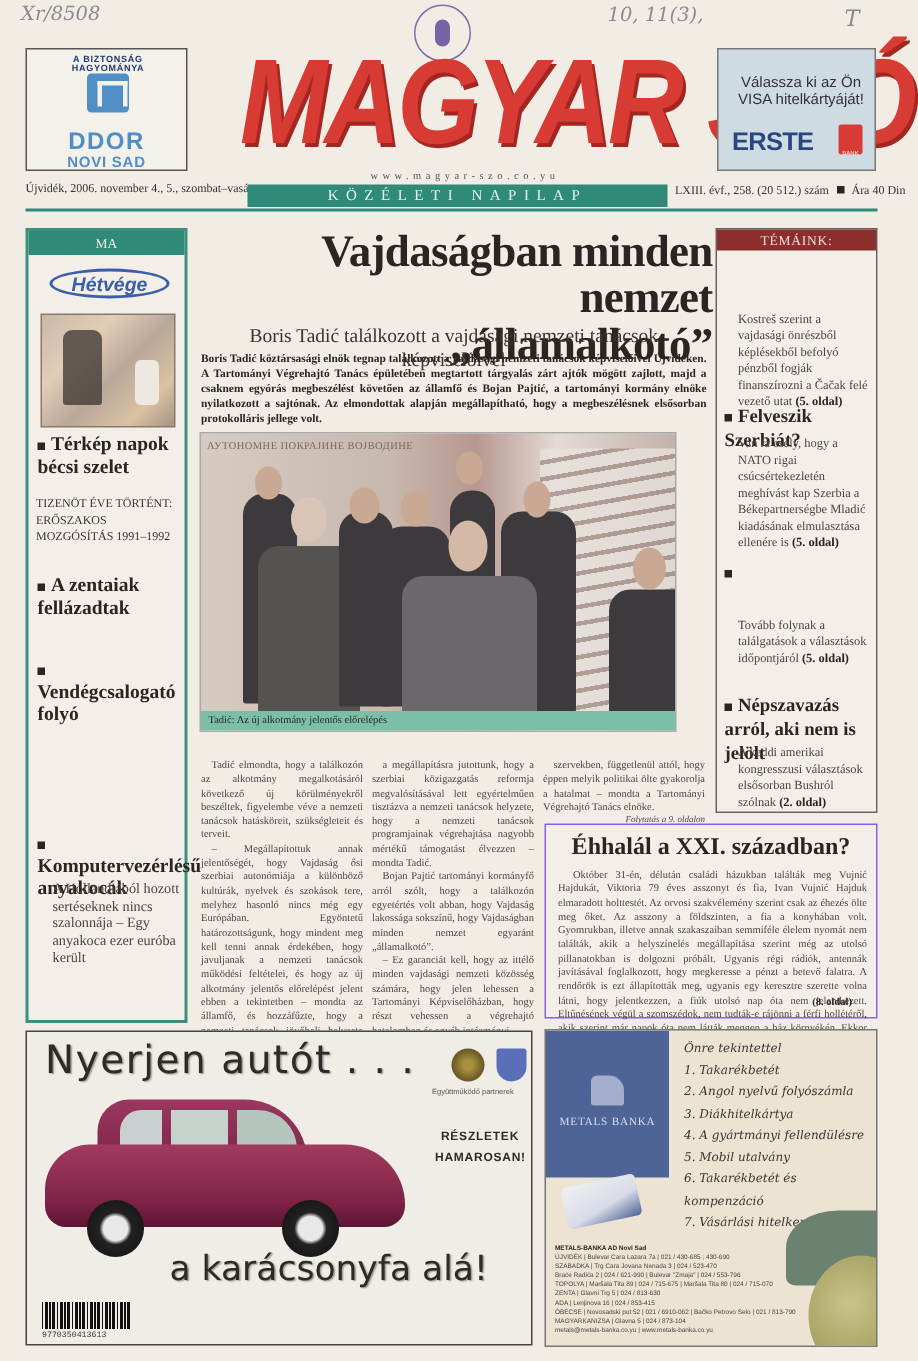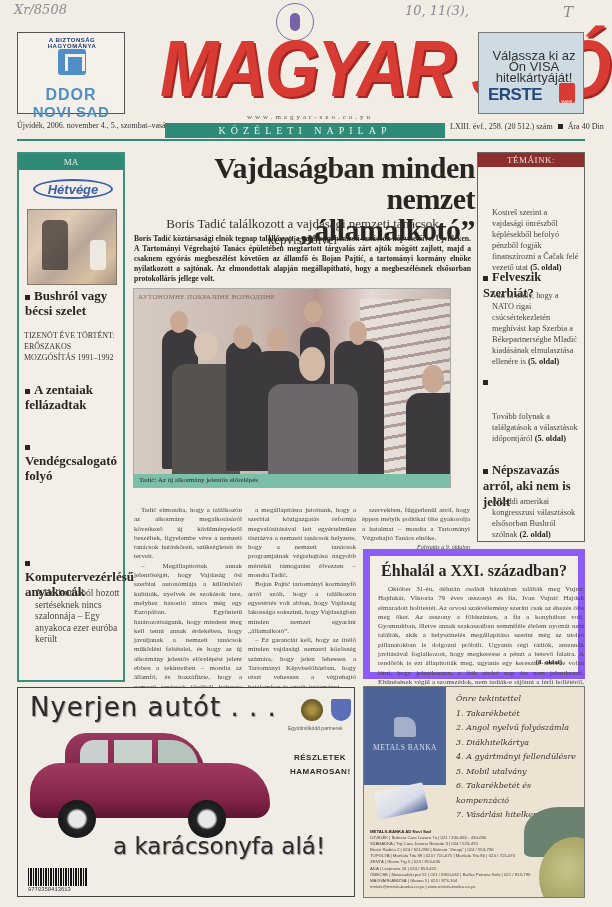--- a/index.html
+++ b/index.html
@@ -10,29 +10,29 @@
   
   .hand { position: absolute; font-family: "DejaVu Serif", serif; font-style: italic; color: #8a8a92; font-size: 13px; }
 
   
   .ad-ddor { left: 17px; top: 32px; width: 108px; height: 82px; border: 1px solid #555; background: #f4f0ea; text-align: center; }
   .ddor-ring { position: absolute; left: 27px; top: 4px; width: 54px; height: 54px; border-radius: 50%; border: 0px; }
   .ddor-ring-text { position: absolute; left: 0; top: 0; width: 54px; font-size: 6px; font-weight: bold; color: #1d3b73; font-family: "Liberation Sans", sans-serif; text-align:center; letter-spacing: 0.5px; }
   .ddor-emblem { position: absolute; left: 40px; top: 16px; width: 28px; height: 26px; background: #4f8fc6; border-radius: 3px; }
   .ddor-emblem::after { content: ""; position: absolute; left: 7px; top: 5px; width: 14px; height: 14px; border: 3px solid #f4f0ea; border-bottom: none; }
   .ddor-name { position: absolute; left: 0; width: 100%; top: 54px; font-family: "Liberation Sans", sans-serif; font-weight: bold; font-size: 16px; color: #4f8fc6; letter-spacing: 1px; line-height: 16px; }
-  .ddor-city { position: absolute; left: 0; width: 100%; top: 70px; font-family: "Liberation Sans", sans-serif; font-weight: bold; font-size: 15px; color: #4f8fc6; letter-spacing: 0.5px; }
+  .ddor-city { position: absolute; left: 0; width: 100%; top: 70px; font-family: "Liberation Sans", sans-serif; font-weight: bold; font-size: 10px; color: #4f8fc6; letter-spacing: 0.5px; }
 
   .logo { left: 160px; top: 22px; width: 290px; height: 92px; font-family: "Liberation Sans", sans-serif; font-weight: bold; font-style: italic; font-size: 70px; color: #d83a34; letter-spacing: -2px; line-height: 92px; transform: scaleY(1.15); transform-origin: left center; text-shadow: 2px 2px 0 #a42621; white-space: nowrap; }
   .website { left: 210px; top: 113px; width: 200px; font-size: 7px; letter-spacing: 3px; color: #555; text-align: center; }
   .stamp { left: 276px; top: 3px; width: 38px; height: 38px; border: 1px solid #7a70a8; border-radius: 50%; }
   .stamp::after { content: ""; position: absolute; left: 13px; top: 9px; width: 10px; height: 18px; background: #7862a8; border-radius: 5px; }
 
   .ad-erste { left: 478px; top: 32px; width: 106px; height: 82px; border: 1px solid #777; background: #cfdbe3; }
-  .erste-text { position: absolute; left: 8px; top: 17px; width: 94px; font-family: "Liberation Sans", sans-serif; font-size: 13px; color: #333; text-align: center; line-height: 11px; }
+  .erste-text { position: absolute; left: 8px; top: 17px; width: 94px; font-family: "Liberation Sans", sans-serif; font-size: 10px; color: #333; text-align: center; line-height: 11px; }
   .erste-logo { position: absolute; left: 9px; top: 52px; font-family: "Liberation Sans", sans-serif; font-weight: bold; font-size: 17px; color: #26487e; letter-spacing: -0.5px; }
   .erste-s { position: absolute; left: 80px; top: 50px; width: 16px; height: 20px; background: #d83a34; border-radius: 2px; }
   .erste-s::after { content: "BANK"; position: absolute; bottom: -1px; left: 0; width: 16px; font-size: 4px; color: #fff; text-align:center; font-family:"Liberation Sans", sans-serif; }
 
   .dateline { left: 17px; top: 121px; width: 150px; font-size: 8px; color: #333; white-space: nowrap; }
   .kozeleti { left: 165px; top: 123px; width: 280px; height: 15px; background: #2f8a7a; color: #e8f1ec; font-size: 10px; letter-spacing: 5px; text-align: center; line-height: 15px; }
   .issue { left: 450px; top: 122px; width: 150px; font-size: 8px; color: #333; white-space: nowrap; }
   .rule-top { left: 17px; top: 139px; width: 568px; height: 2px; background: #2f8a7a; }
 
   
@@ -64,21 +64,21 @@
 
   
   .tem-box { left: 477px; top: 152px; width: 108px; height: 390px; border: 1px solid #6a625c; background: #f3efe8; }
   .tem-head { position: absolute; left: 0; top: 0; width: 100%; height: 14px; background: #8b2e2c; color: #f0e0dc; font-size: 9px; text-align: center; line-height: 14px; letter-spacing: 0.5px; }
   .tem-title { position: absolute; left: 5px; font-weight: bold; font-size: 12.5px; line-height: 16px; color: #2a2522; width: 100px; }
   .tem-title .bul { display: inline-block; width: 5px; height: 5px; background: #2a2522; margin-right: 4px; vertical-align: middle; }
   .tem-body { position: absolute; left: 14px; font-size: 8.3px; line-height: 11px; color: #4a4440; width: 88px; }
   .tem-body b { color: #2a2522; }
 
   
-  .eh-box { left: 363px; top: 549px; width: 222px; height: 130px; border: 7px solid #8b5cf6; background: #f3efe8; }
+  .eh-box { left: 363px; top: 549px; width: 222px; height: 130px; border: 1px solid #8b5cf6; background: #f3efe8; }
   .eh-title { position: absolute; left: 0; top: 6px; width: 100%; text-align: center; font-weight: bold; font-size: 16px; color: #2a2522; }
   .eh-body { position: absolute; left: 8px; top: 29px; width: 206px; font-size: 7px; line-height: 9.3px; color: #4a4440; text-align: justify; text-indent: 10px; }
   .eh-ref { position: absolute; right: 16px; bottom: 6px; font-size: 7px; font-weight: bold; color: #2a2522; }
 
   
   .car-ad { left: 17px; top: 687px; width: 338px; height: 210px; border: 1px solid #444; background: #f0ece6; overflow: hidden; }
   .car-title { position: absolute; left: 12px; top: 4px; font-family: "DejaVu Sans", sans-serif; font-size: 26px; color: #2e2a28; letter-spacing: 1px; text-shadow: 1px 1px 1px #999; }
   .partner1 { position: absolute; left: 283px; top: 11px; width: 22px; height: 22px; border-radius: 50%; background: radial-gradient(circle, #a89040 20%, #5a4a20 80%); }
   .partner2 { position: absolute; left: 313px; top: 11px; width: 20px; height: 22px; background: #5a6fb8; border-radius: 2px 2px 10px 10px; }
   .partner-label { position: absolute; left: 270px; top: 37px; font-family: "Liberation Sans", sans-serif; font-size: 5px; color: #555; }
@@ -139,21 +139,21 @@
   <span style="display:inline-block;width:5px;height:5px;background:#2a2522;margin:0 3px;"></span>
   <span>Ára 40 Din</span>
 </div>
 <div class="abs rule-top"></div>
 
 <div class="abs ma-box">
   <div class="ma-head">MA</div>
   <div class="hetvege">Hétvége</div>
   <div class="ma-photo"></div>
 
-  <div class="ma-item-title" style="top:134px;"><span class="bul"></span><span>Bushról vagy bécsi szelet</span></div>
+  <div class="ma-item-title" style="top:134px;"><span class="bul"></span><span>Térkép napok bécsi szelet</span></div>
 
   <div class="ma-kicker" style="top:176px;">TIZENÖT ÉVE TÖRTÉNT: ERŐSZAKOS MOZGÓSÍTÁS 1991–1992</div>
 
   <div class="ma-item-title" style="top:228px;"><span class="bul"></span><span>A zentaiak fellázadtak</span></div>
 
   <div class="ma-item-title" style="top:284px;"><span class="bul"></span><span>Vendégcsalogató folyó</span></div>
 
   <div class="ma-item-title" style="top:400px;"><span class="bul"></span><span>Komputervezérlésű anyakocák</span></div>
   <div class="ma-item-body" style="top:434px;">A Hollandiából hozott sertéseknek nincs szalonnája – Egy anyakoca ezer euróba került</div>
 </div>

